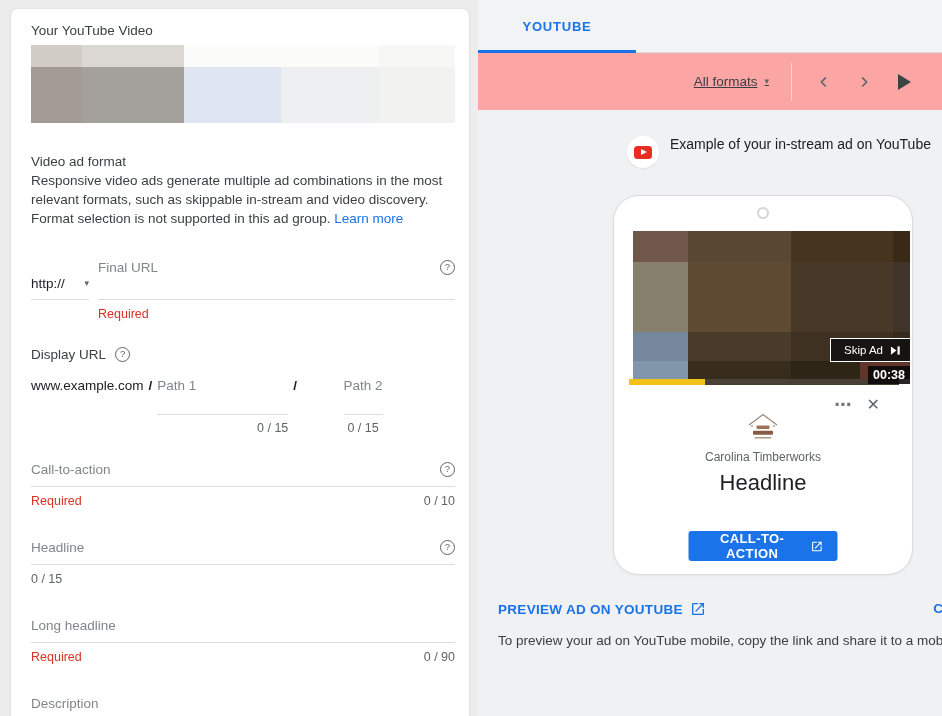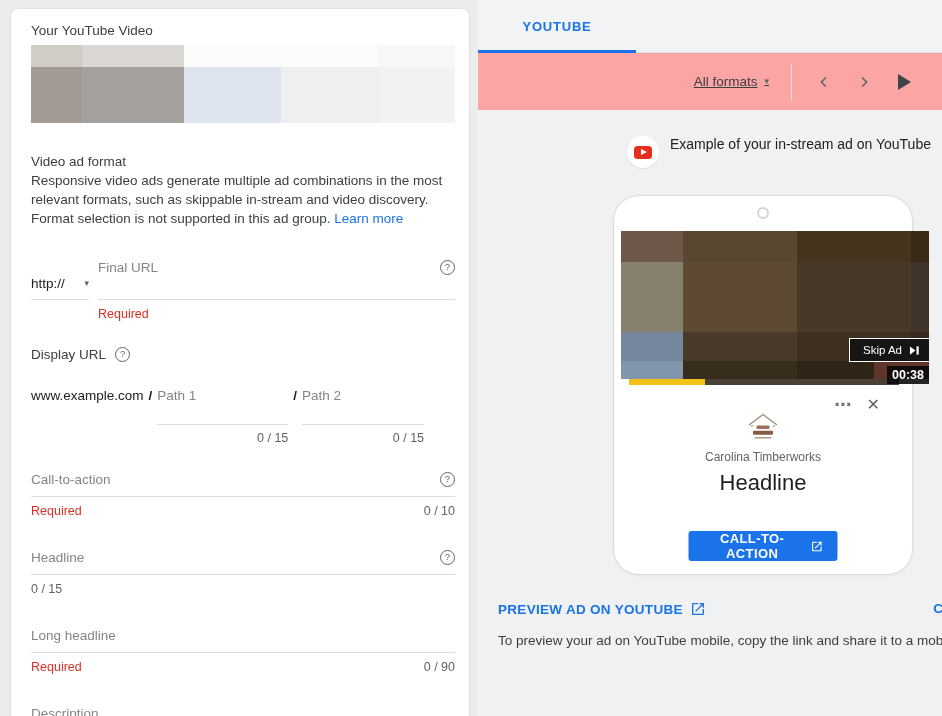--- a/index.html
+++ b/index.html
@@ -40,25 +40,25 @@
     border-bottom:1px solid #dadce0;padding-bottom:24px;
     font-size:13.5px;color:#80868b;
   }
   .help{
     width:15px;height:15px;min-width:15px;border:1.4px solid #5f6368;border-radius:50%;
     font-size:9.5px;line-height:12px;text-align:center;color:#5f6368;cursor:pointer;
   }
   .req-line{color:var(--red);font-size:12.5px;margin-top:7px;margin-left:67px;}
 
   .durl-label{margin-top:26px;display:flex;align-items:center;gap:9px;font-size:13.5px;color:#3c4043;}
-  .path-row{margin-top:26px;display:flex;align-items:flex-start;font-size:13.5px;}
+  .path-row{margin-top:16px;display:flex;align-items:flex-start;font-size:13.5px;}
   .domain{color:#202124;}
   .slash{font-weight:700;color:#202124;padding:0 5px;}
   .path-col{display:flex;flex-direction:column;}
-  .p1{width:131px;} .p2{width:122px;}
+  .p1{width:131px;} .p2{width:122px;align-items:center;}
   .path-ph{border-bottom:1px solid #dadce0;color:#80868b;padding-bottom:21px;cursor:text;}
   .path-count{text-align:right;font-size:12.5px;color:#5f6368;margin-top:6px;}
 
   .fgroup{margin-top:32px;}
   .fgroup.first{margin-top:27px;}
   .fg-top{
     display:flex;justify-content:space-between;align-items:center;
     border-bottom:1px solid #dadce0;padding-bottom:9px;
     font-size:13.5px;color:#80868b;cursor:text;
   }
@@ -92,21 +92,21 @@
   .yt-icon{width:32px;height:32px;background:#fff;border-radius:50%;display:flex;align-items:center;justify-content:center;box-shadow:0 1px 2px rgba(0,0,0,.08);}
   .yt-red{width:18px;height:13px;background:#e62d20;border-radius:3.5px;position:relative;}
   .yt-red::after{content:"";position:absolute;left:7px;top:3.6px;border-left:6px solid #fff;border-top:3px solid transparent;border-bottom:3px solid transparent;}
   .heading-text{font-size:14px;color:#202124;}
 
   .phone{
     position:absolute;left:135px;top:195px;width:300px;height:380px;
     background:#fff;border:1px solid #dadce0;border-radius:26px;box-shadow:0 1px 3px rgba(0,0,0,.05);
   }
   .cam{position:absolute;top:11px;left:50%;transform:translateX(-50%);width:12px;height:12px;border:2px solid #d4d4d4;border-radius:50%;background:#fff;}
-  .screen{position:absolute;left:7px;top:35px;width:308px;height:148px;overflow:visible;}
+  .screen{position:absolute;left:19px;top:35px;width:277px;height:148px;overflow:visible;}
   .screen-blocks{width:100%;height:100%;overflow:hidden;}
   .progress{position:absolute;left:15px;top:183px;width:270px;height:6px;background:#4a4036;}
   .progress-fill{width:28%;height:100%;background:var(--yellow);}
   .skip{
     position:absolute;right:0;bottom:17px;height:24px;z-index:3;
     background:rgba(18,18,18,.92);border:1px solid #fff;border-right:none;
     color:#fff;font-size:11.5px;display:flex;align-items:center;gap:7px;
     padding:0 9px 0 13px;cursor:pointer;
   }
   .time{

